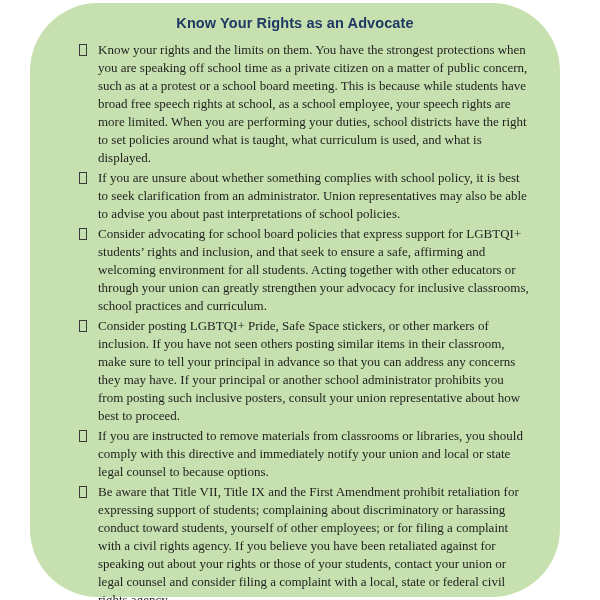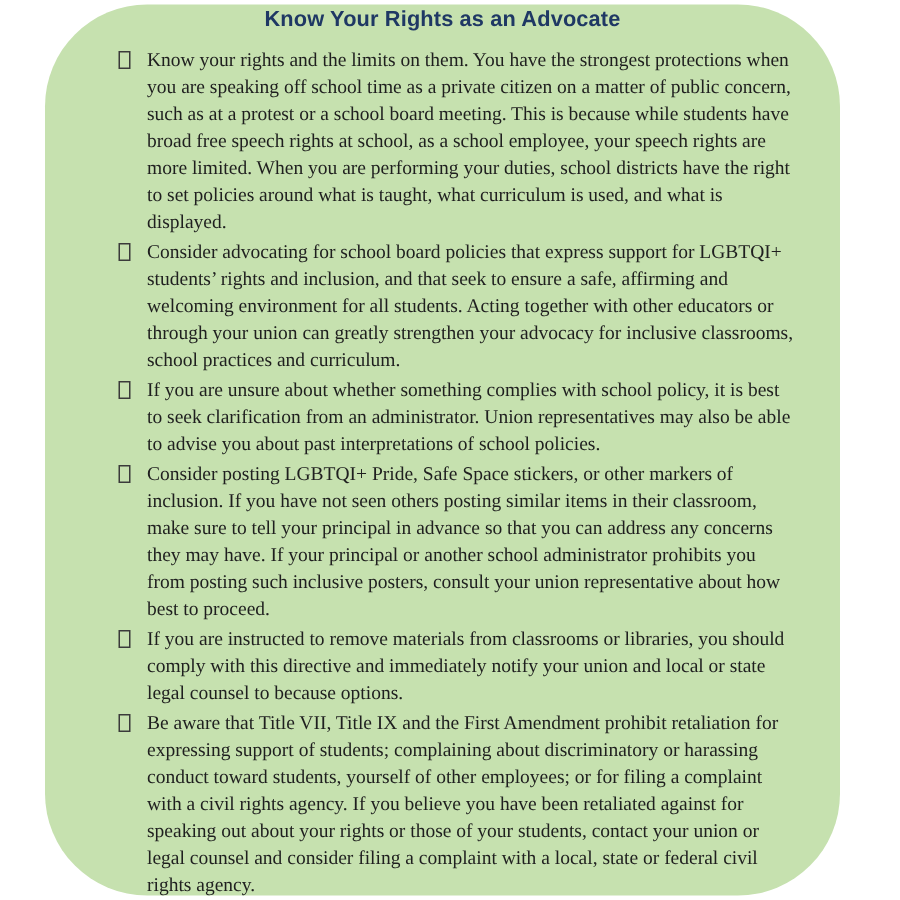--- a/index.html
+++ b/index.html
@@ -17,21 +17,21 @@
   }
   .card {
     position: absolute;
     left: 30px;
     top: 3px;
     width: 530px;
     height: 594px;
     background: #c6e1af;
     border-radius: 68px;
     box-sizing: border-box;
-    padding-top: 2px;
+    padding-top: 12px;
   }
   .card-title {
     margin: 0 0 10px 0;
     text-align: center;
     font-family: "Liberation Sans", sans-serif;
     font-size: 14.5px;
     font-weight: 700;
     color: #1f3864;
     letter-spacing: 0.1px;
   }
@@ -73,25 +73,25 @@
 <div class="page">
   <div class="card">
     <h1 class="card-title">Know Your Rights as an Advocate</h1>
     <ul class="bullet-list">
       <li>
         <span class="sq"></span>
         <span>Know your rights and the limits on them.  You have the strongest protections when you are speaking off school time as a private citizen on a matter of public concern, such as at a protest or a school board meeting. This is because while students have broad free speech rights at school, as a school employee, your speech rights are more limited. When you are performing your duties, school districts have the right to set policies around what is taught, what curriculum is used, and what is displayed.</span>
       </li>
       <li>
         <span class="sq"></span>
-        <span>Consider advocating for school board policies that express support for LGBTQI+ students’ rights and inclusion, and that seek to ensure a safe, affirming and welcoming environment for all students. Acting together with other educators or through your union can greatly strengthen your advocacy for inclusive classrooms, school practices and curriculum.</span>
+        <span>If you are unsure about whether something complies with school policy, it is best to seek clarification from an administrator. Union representatives may also be able to advise you about past interpretations of school policies.</span>
       </li>
       <li>
         <span class="sq"></span>
-        <span>If you are unsure about whether something complies with school policy, it is best to seek clarification from an administrator. Union representatives may also be able to advise you about past interpretations of school policies.</span>
+        <span>Consider advocating for school board policies that express support for LGBTQI+ students’ rights and inclusion, and that seek to ensure a safe, affirming and welcoming environment for all students. Acting together with other educators or through your union can greatly strengthen your advocacy for inclusive classrooms, school practices and curriculum.</span>
       </li>
       <li>
         <span class="sq"></span>
         <span>Consider posting LGBTQI+ Pride, Safe Space stickers, or other markers of inclusion. If you have not seen others posting similar items in their classroom, make sure to tell your principal in advance so that you can address any concerns they may have. If your principal or another school administrator prohibits you from posting such inclusive posters, consult your union representative about how best to proceed.</span>
       </li>
       <li>
         <span class="sq"></span>
         <span>If you are instructed to remove materials from classrooms or libraries, you should comply with this directive and immediately notify your union and local or state legal counsel to because options.</span>
       </li>
       <li>

